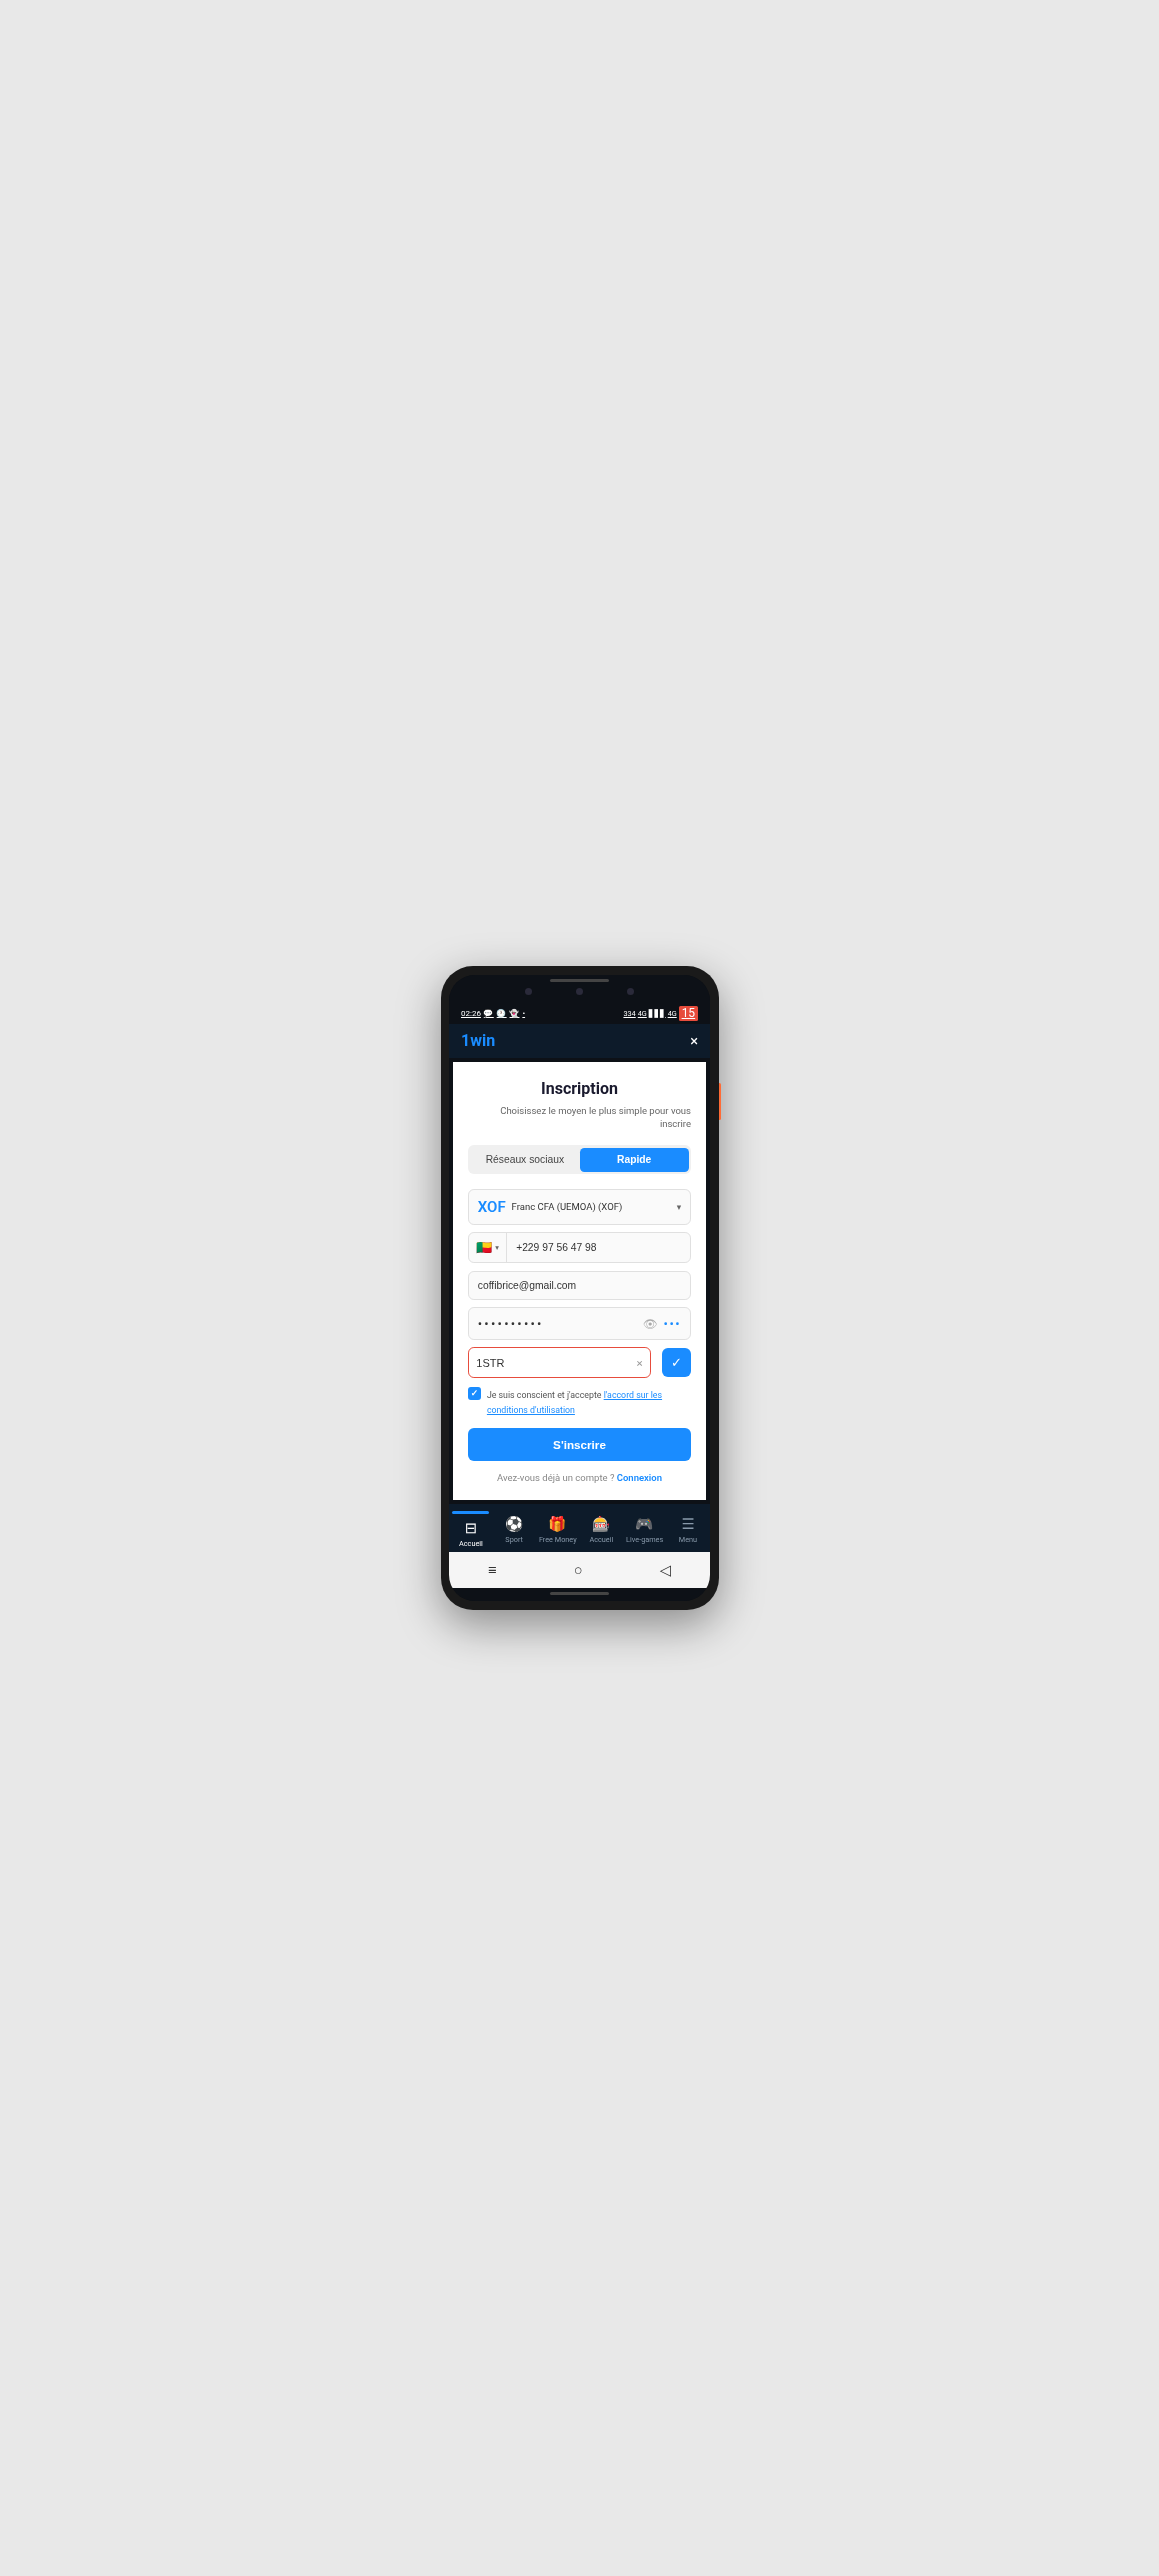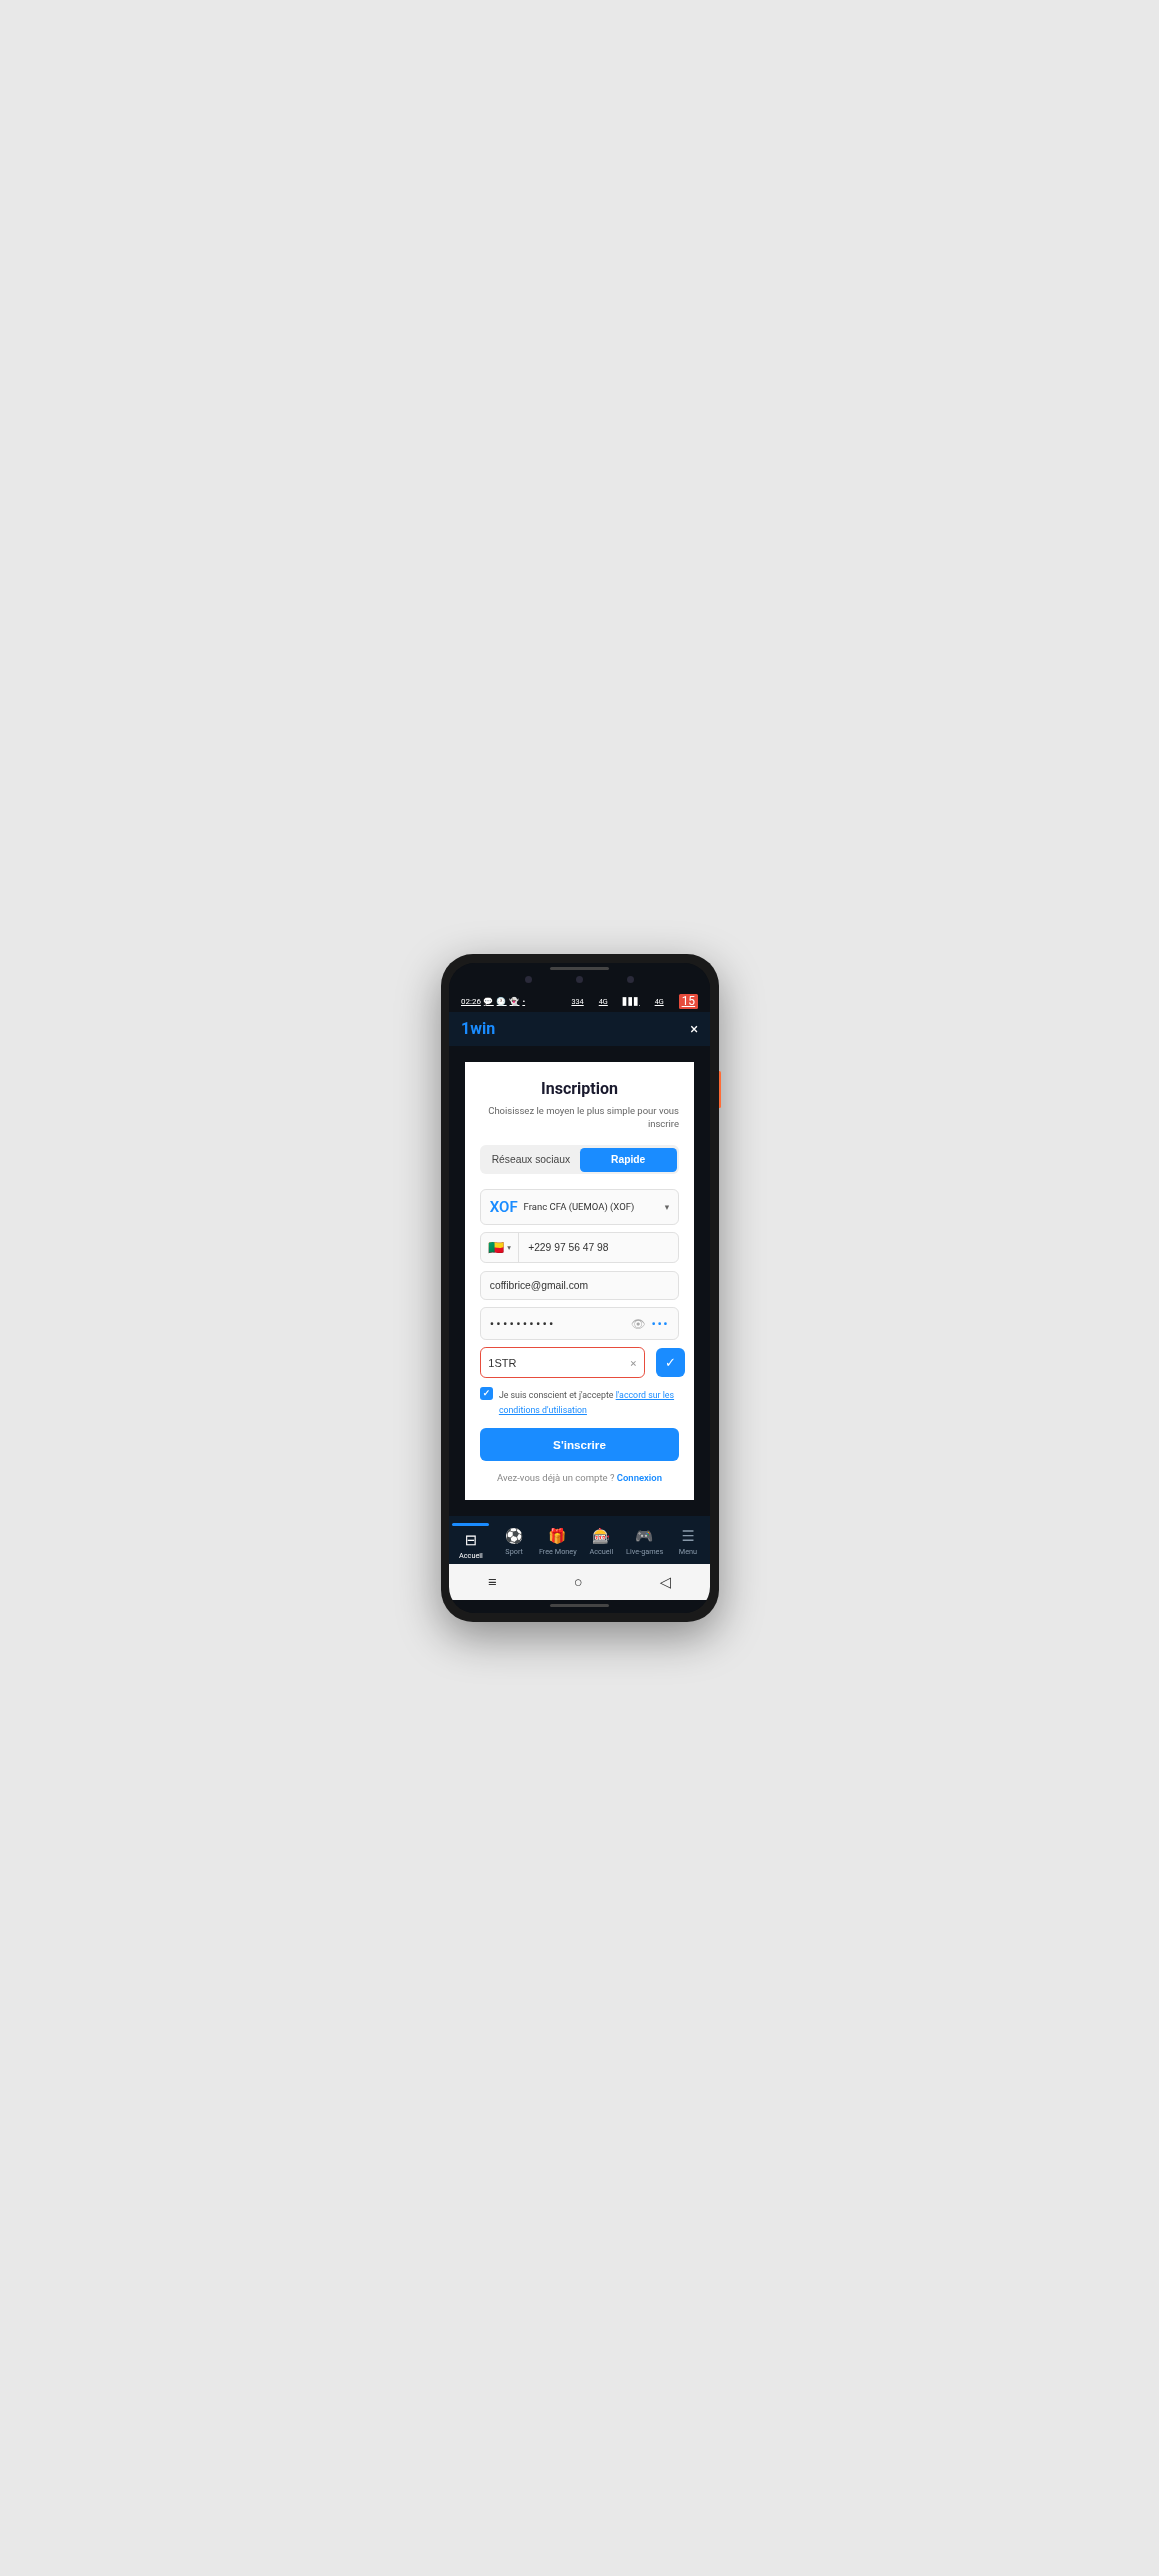--- a/index.html
+++ b/index.html
@@ -40,42 +40,42 @@
       background: #0d1117;
       display: flex;
       justify-content: space-between;
       align-items: center;
       padding: 5.9px 11.7px 2.9px;
       color: white;
       font-size: 8px;
       text-decoration: underline;
     }
     .status-left { display: flex; align-items: center; gap: 2.9px; }
-    .status-right { display: flex; align-items: center; gap: 15px; font-size: 7.3px; }
+    .status-right { display: flex; align-items: center; gap: 2px; font-size: 7.3px; }
     .app-header {
       background: #0d1b2a;
       display: flex;
       justify-content: space-between;
       align-items: center;
       padding: 7.3px 11.7px;
     }
     .logo {
       color: white;
       font-size: 16px;
       font-weight: bold;
     }
     .logo span { color: #1a8cff; }
     .close-btn {
       color: white;
       font-size: 14.7px;
       cursor: pointer;
     }
     .modal-content {
       background: white;
-      margin: 16px;
+      margin: 4px;
       padding: 17.6px 14.7px;
     }
     .modal-title {
       text-align: center;
       font-size: 16px;
       font-weight: 700;
       color: #1a1a2e;
       margin-bottom: 5.9px;
     }
     .modal-subtitle {

